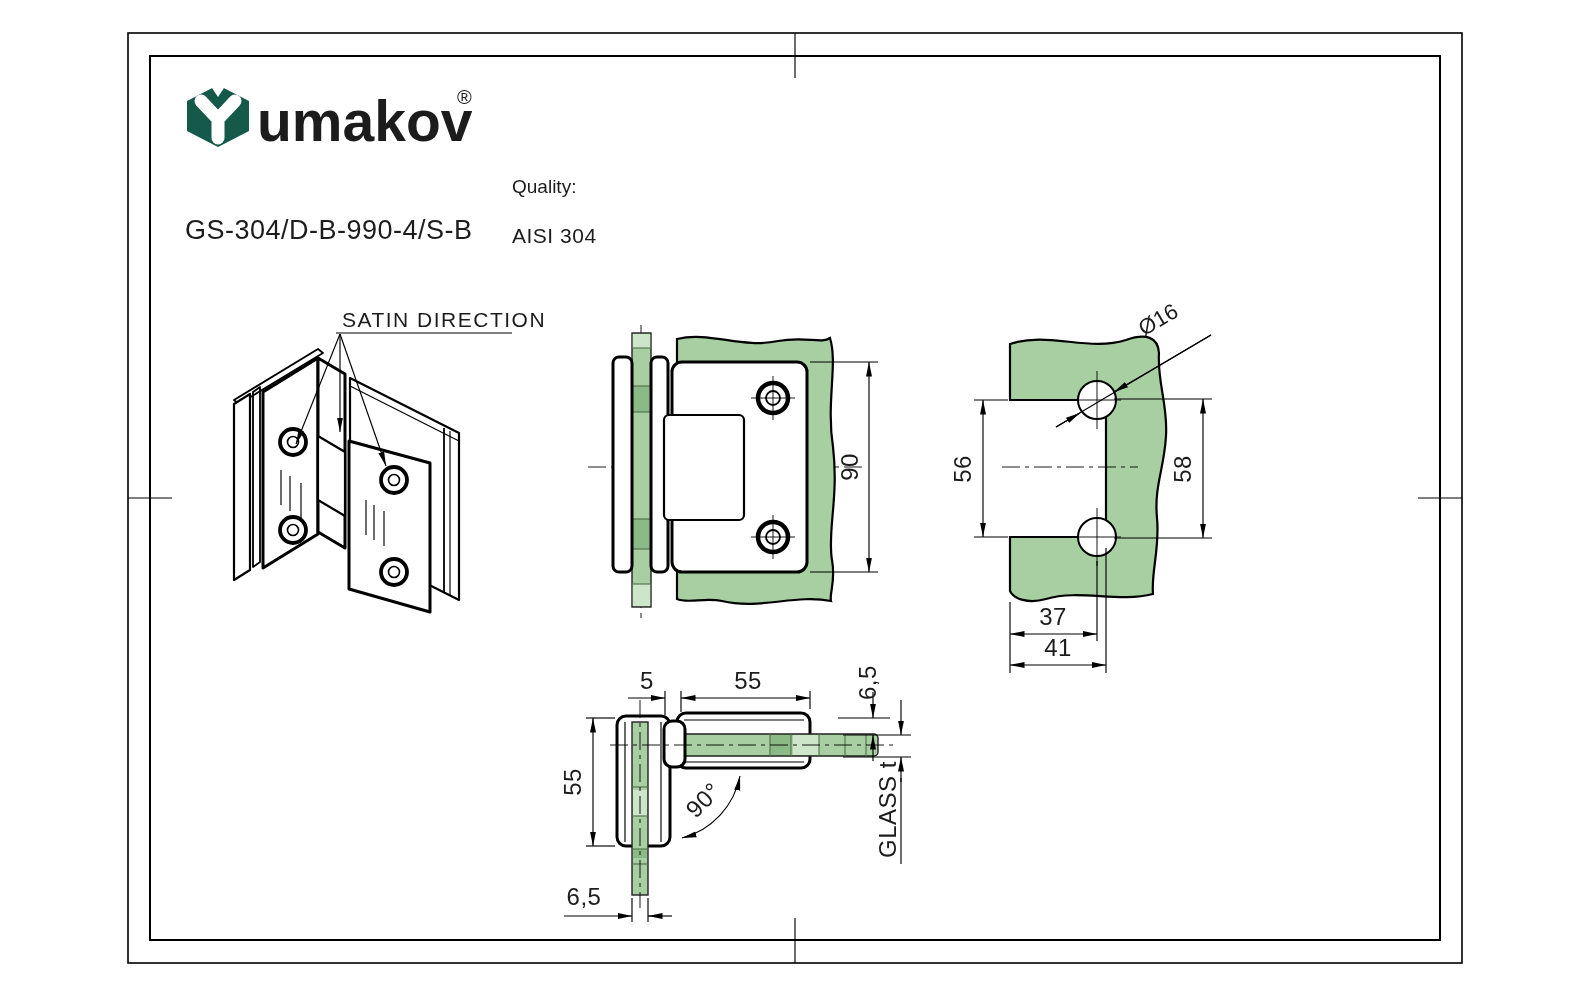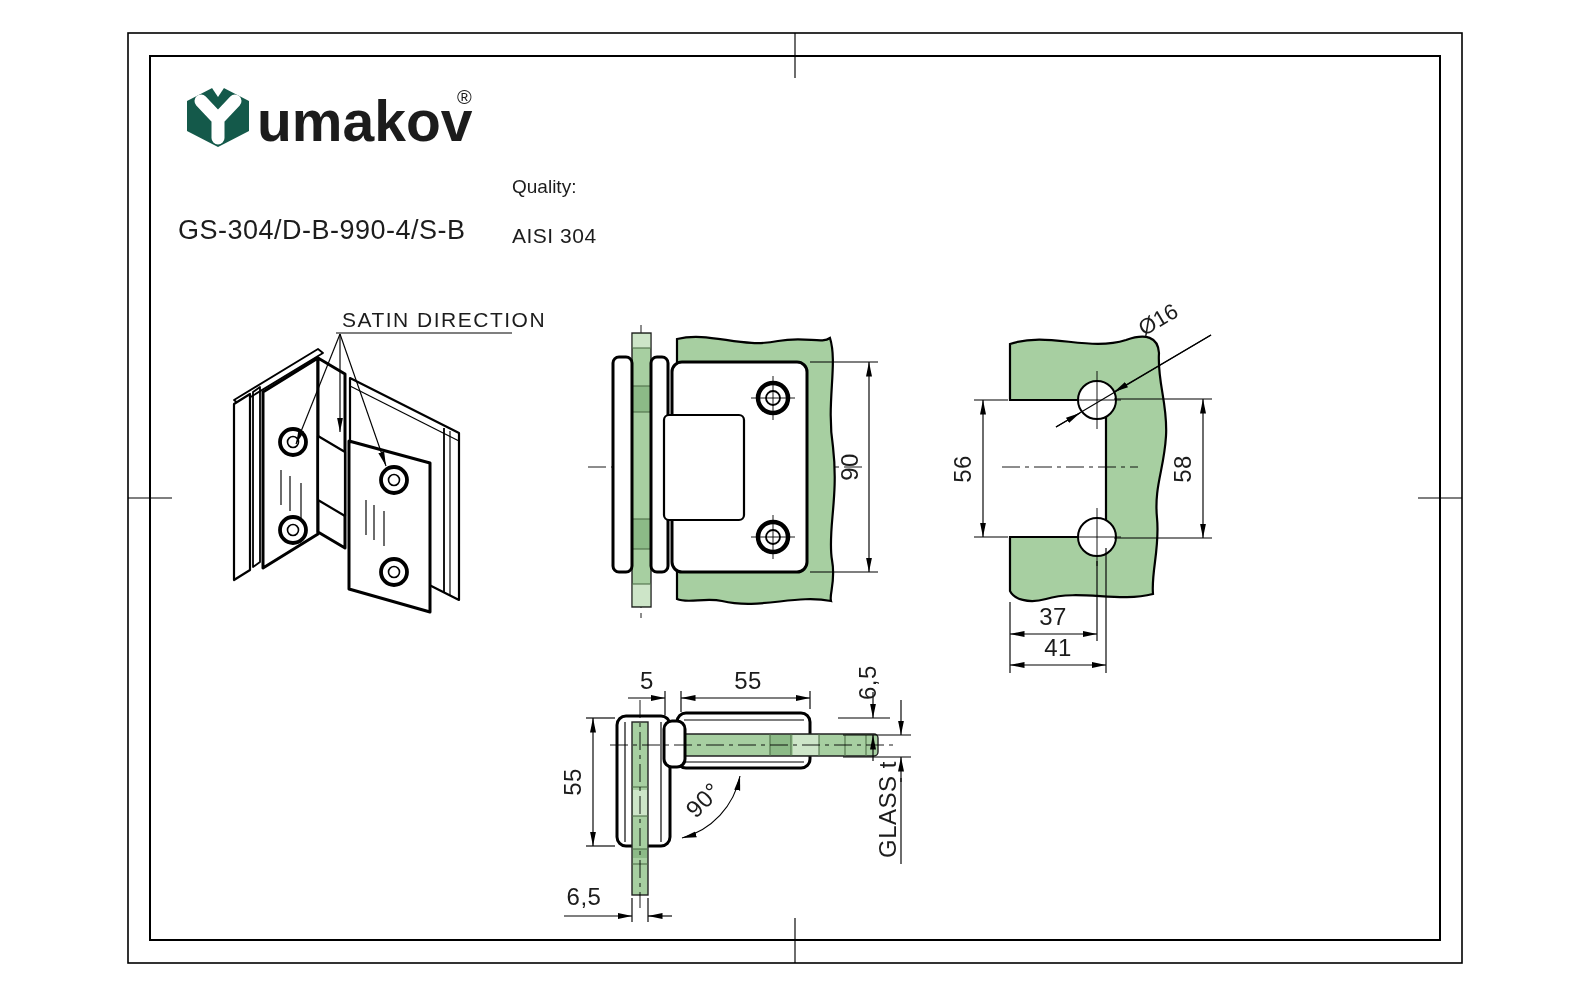--- a/index.html
+++ b/index.html
@@ -1,20 +1,20 @@
 <!DOCTYPE html>
 <html><head>
 <meta charset="utf-8">
 <style>
   html,body{margin:0;padding:0;background:#fff;}
   body{width:1590px;height:997px;position:relative;overflow:hidden;
        font-family:"Liberation Sans",sans-serif;color:#111;}
   #sheet-svg{position:absolute;left:0;top:0;}
   .hdr{position:absolute;white-space:nowrap;color:#1c1c1c;}
-  #product-code{left:178px;top:215px;font-size:27px;letter-spacing:0.5px;}
+  #product-code{left:185px;top:215px;font-size:27px;letter-spacing:0.5px;}
   #quality-label{left:512px;top:176px;font-size:19px;}
   #quality-value{left:512px;top:224px;font-size:21px;letter-spacing:0.5px;text-align:center;}
   #logo{position:absolute;left:185px;top:80px;}
   svg text{font-family:"Liberation Sans",sans-serif;fill:#1c1c1c;}
   .dim{font-size:24px;letter-spacing:0.5px;}
   .dims{font-size:22px;}
   .satin{font-size:21px;letter-spacing:1.5px;}
   .ol{fill:#fff;stroke:#000;stroke-width:3;stroke-linejoin:round;}
   .ol2{fill:#fff;stroke:#000;stroke-width:2.2;stroke-linejoin:round;}
   .thin{stroke:#000;stroke-width:1.15;fill:none;}

